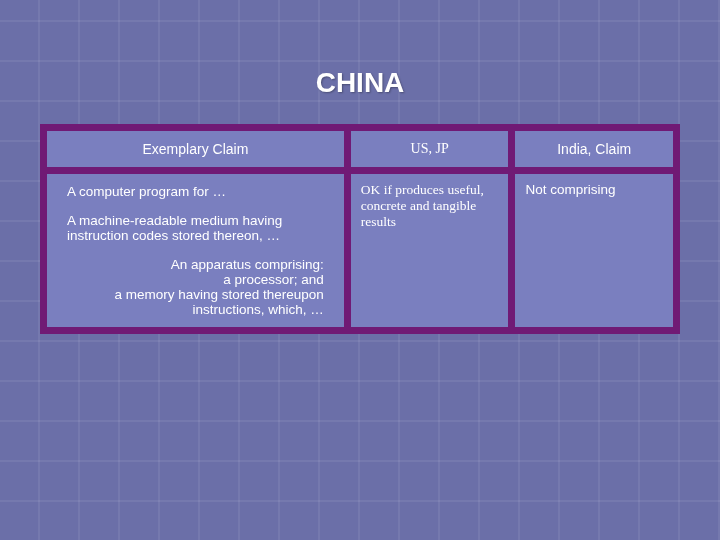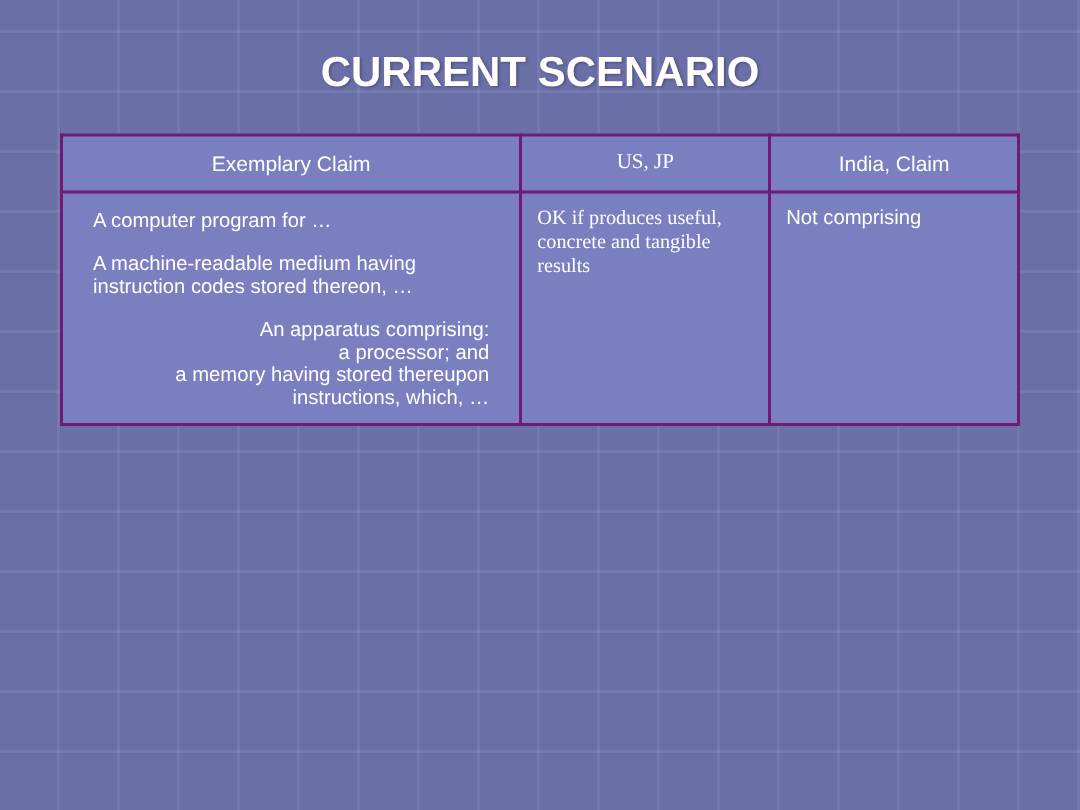--- a/index.html
+++ b/index.html
@@ -50,21 +50,21 @@
       max-width: 640px;
     }
 
     table {
       width: 100%;
       border-collapse: collapse;
       background-color: #7a7fbf;
     }
 
     th, td {
-      border: 2px solid #701a75;
+      border: 7px solid #701a75;
       padding: 8px 10px;
       color: #ffffff;
       font-size: 13.5px;
       vertical-align: top;
     }
 
     thead th {
       text-align: center;
       font-weight: normal;
       font-size: 14px;
@@ -99,21 +99,22 @@
 
     .indented {
       padding-left: 16px;
       margin-top: 20px;
     }
   </style>
 </head>
 <body>
 
 <div class="title">
-  <span>CURRENT SCENARIO</span><br>
+  <br>
+  <span>CHINA</span>
 </div>
 
 <div class="table-wrapper">
   <table>
     <thead>
       <tr>
         <th class="col-claim">Exemplary Claim</th>
         <th class="col-usjp">US, JP</th>
         <th class="col-india">India, Claim</th>
       </tr>

